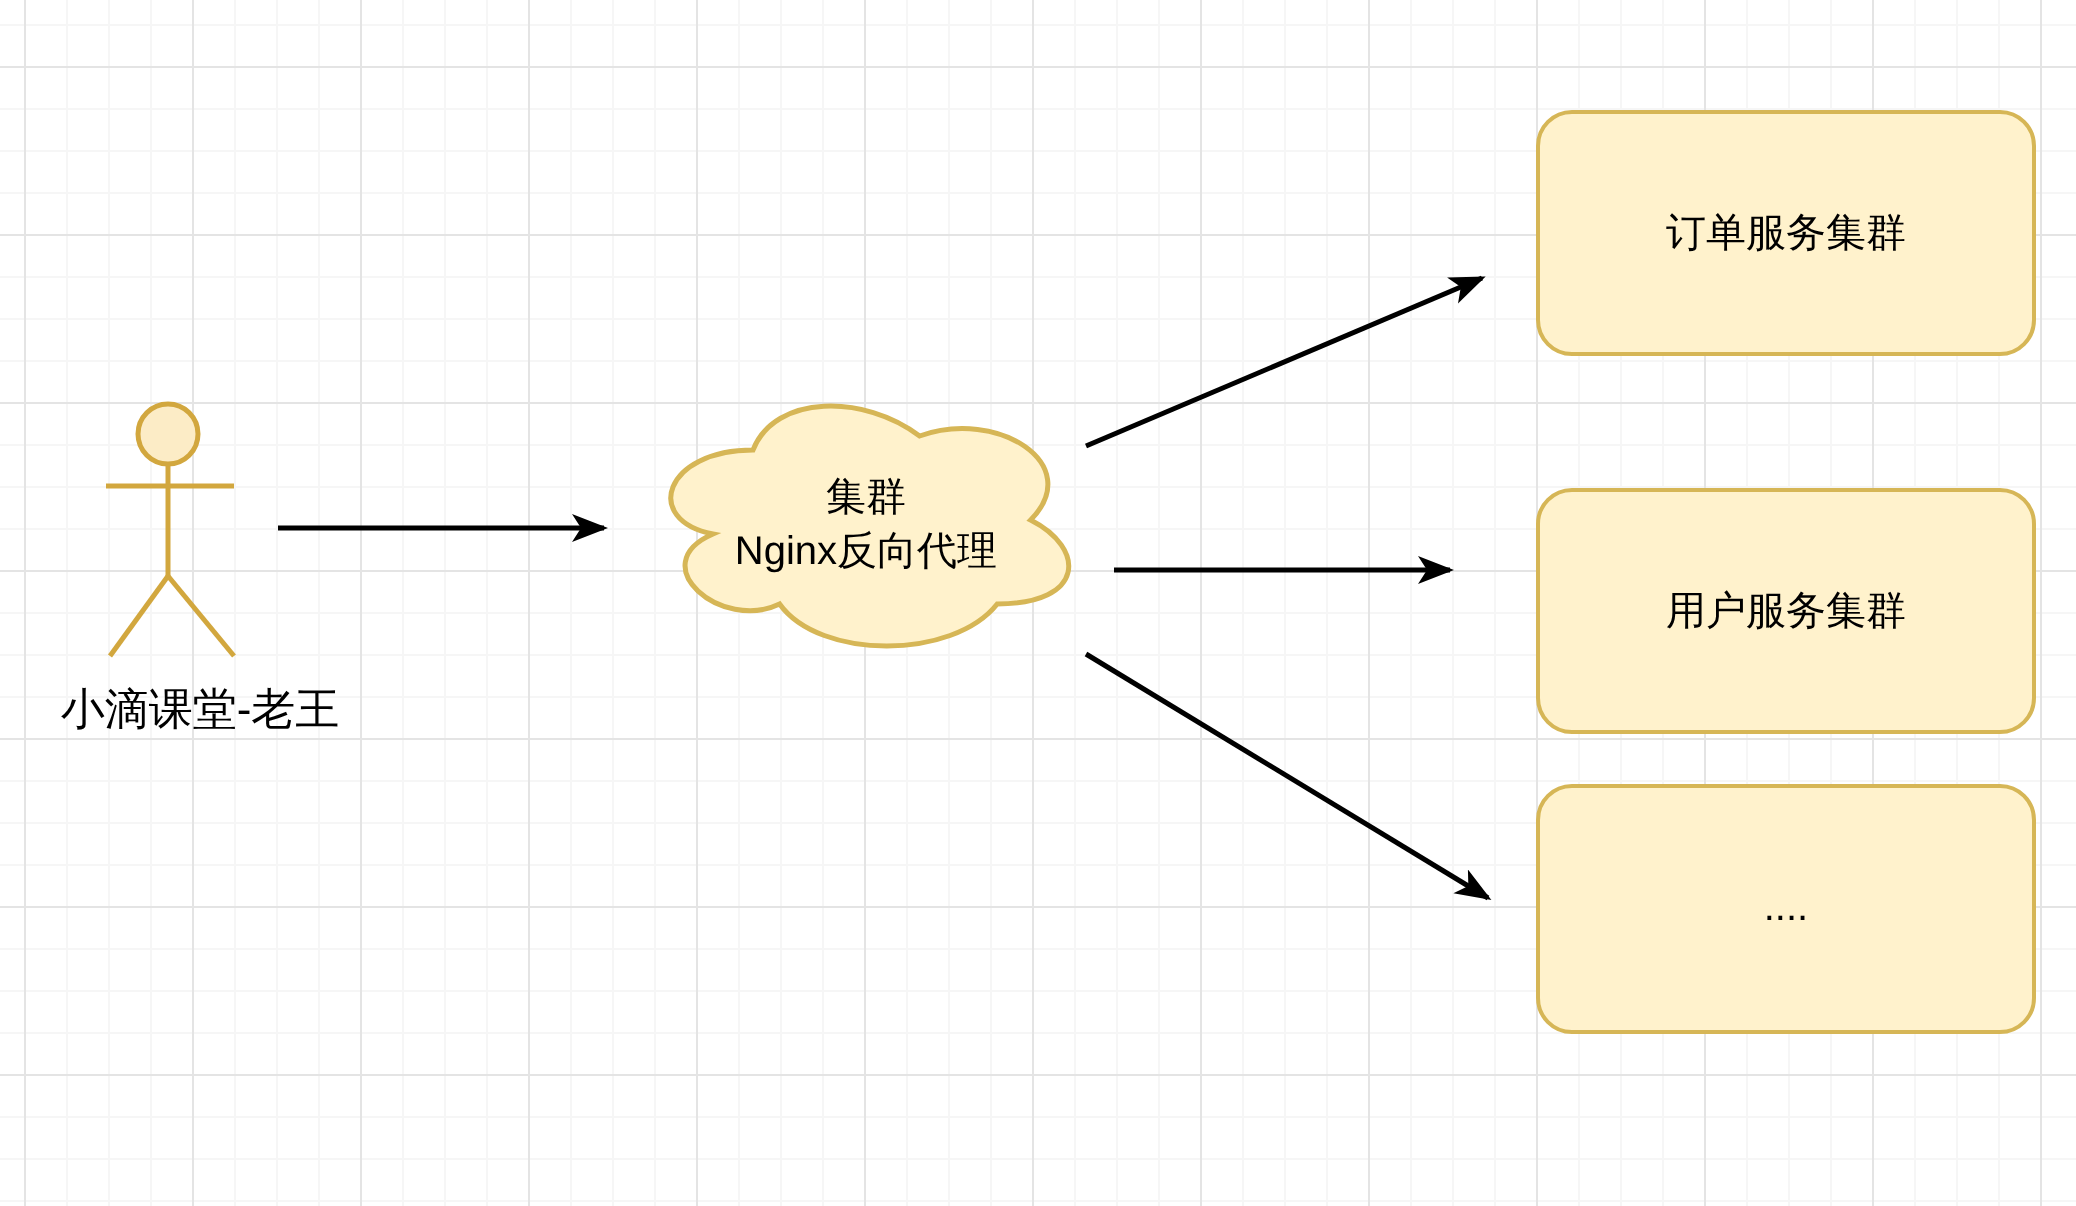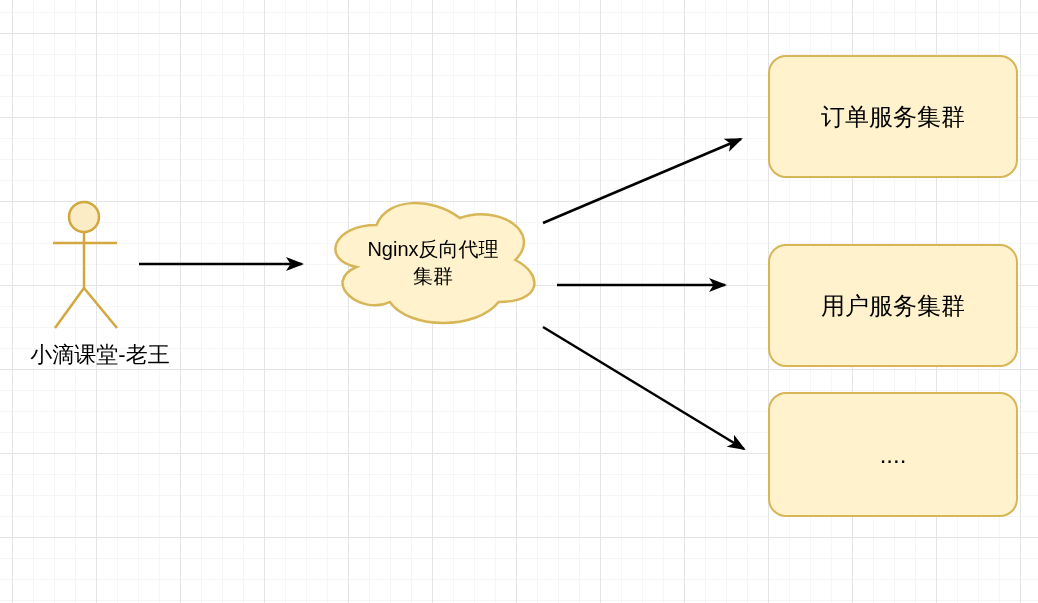--- a/index.html
+++ b/index.html
@@ -57,21 +57,21 @@
     left: 768px;
     width: 250px;
     height: 123px;
     box-sizing: border-box;
     background: #fff2cc;
     border: 2.5px solid #d6b656;
     border-radius: 18px;
     display: flex;
     align-items: center;
     justify-content: center;
-    font-size: 24px;
+    font-size: 20px;
     color: #000000;
   }
   .node-1 { top: 55px; }
   .node-2 { top: 222px; margin-top: 22px; }
   .node-3 { top: 392px; height: 125px; }
 </style>
 </head>
 <body>
 
 <div class="canvas">
@@ -105,22 +105,22 @@
     </g>
 
     <line x1="543" y1="223" x2="741" y2="139" stroke="#000000" stroke-width="2.5" marker-end="url(#arrowhead)"></line>
     <line x1="557" y1="285" x2="725" y2="285" stroke="#000000" stroke-width="2.5" marker-end="url(#arrowhead)"></line>
     <line x1="543" y1="327" x2="744" y2="449" stroke="#000000" stroke-width="2.5" marker-end="url(#arrowhead)"></line>
   </svg>
 
   <div class="label actor-label">小滴课堂-老王</div>
 
   <div class="label cloud-label">
+    <div>集群</div>
     <div>Nginx反向代理</div>
-    <div>集群</div>
   </div>
 
   <div class="node node-1">
     <span>订单服务集群</span>
   </div>
   <div class="node node-2">
     <span>用户服务集群</span>
   </div>
   <div class="node node-3">
     <span>....</span>

